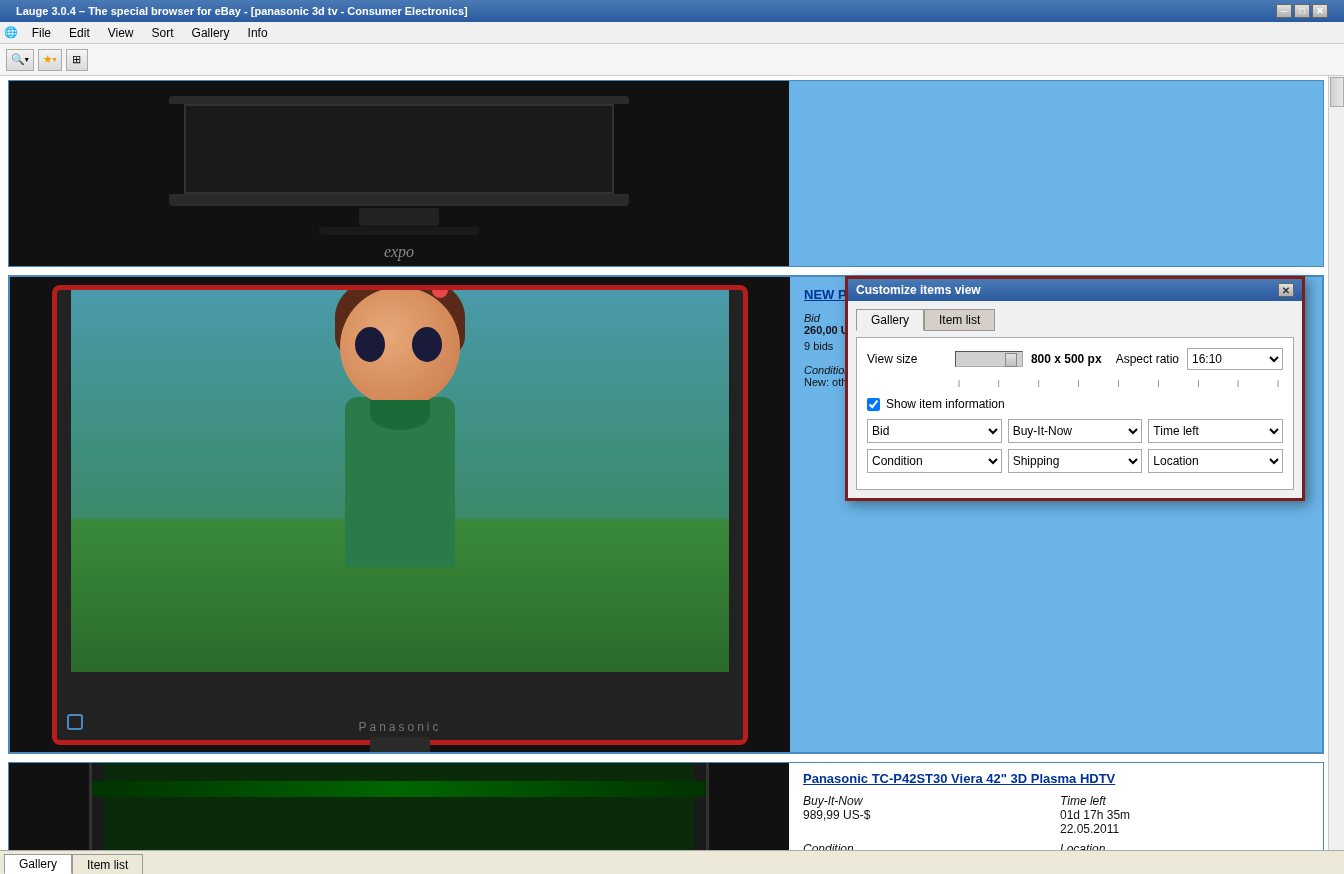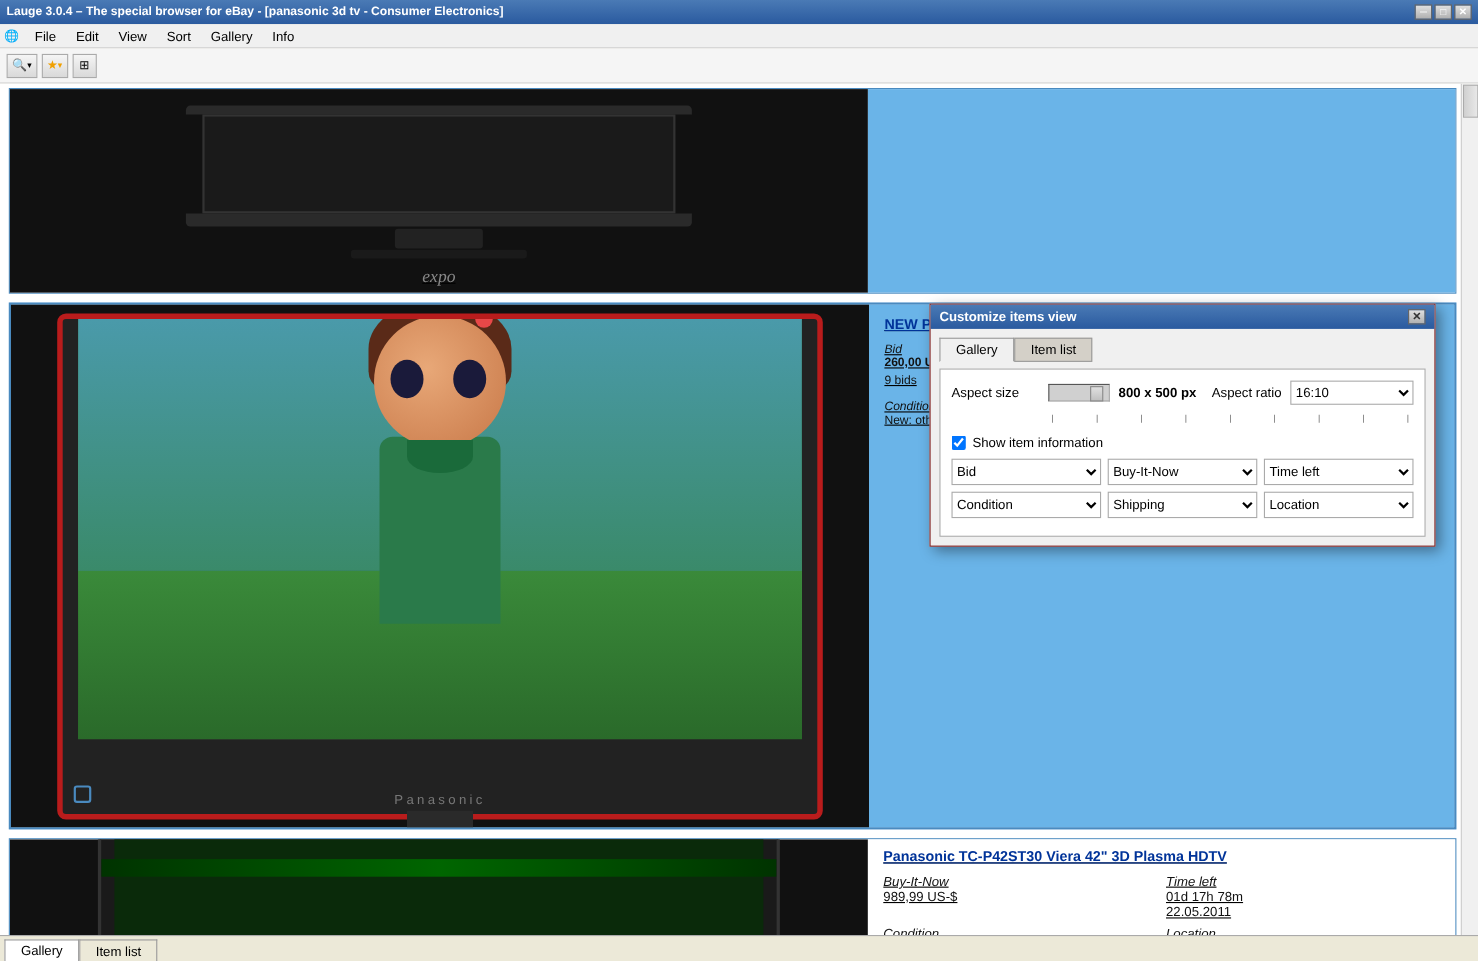--- a/index.html
+++ b/index.html
@@ -2,21 +2,21 @@
 <html><head>
   <meta charset="utf-8">
   <style>
     * { margin: 0; padding: 0; box-sizing: border-box; }
     body { font-family: 'Segoe UI', Tahoma, Arial, sans-serif; font-size: 12px; background: #ece9d8; overflow: hidden; width: 1344px; height: 874px; }
 
     
     .title-bar {
       background: linear-gradient(to bottom, #4a7ab5, #2a5a9f);
       color: white;
-      padding: 3px 6px;
+      padding: 3px 16px;
       display: flex;
       align-items: center;
       justify-content: space-between;
       height: 22px;
       font-size: 11px;
       font-weight: bold;
     }
     .title-bar-controls { display: flex; gap: 2px; }
     .title-btn {
       width: 16px; height: 14px;
@@ -98,21 +98,20 @@
       background: linear-gradient(to right, #d0d0d0, #e8e8e8);
       border: 1px solid #aaa;
       margin: 1px;
     }
 
     
     .gallery-items {
       flex: 1;
       overflow: hidden;
       position: relative;
-      text-decoration: underline;
     }
 
     
     .item-card {
       display: flex;
       border: 1px solid #4a8abf;
       margin: 8px 20px 8px 8px;
       background: white;
       position: relative;
     }
@@ -205,21 +204,21 @@
       top: 0; left: 0; right: 0; bottom: 0;
       z-index: 100;
       pointer-events: none;
     }
     .modal-dialog {
       position: absolute;
       top: 200px;
       left: 845px;
       width: 460px;
       background: #f0f0f0;
-      border: 1px solid #7f1d1d;
+      border: 3px solid #7f1d1d;
       box-shadow: 4px 4px 12px rgba(0,0,0,0.4);
       pointer-events: all;
     }
     .modal-title-bar {
       background: linear-gradient(to bottom, #4a7ab5, #2a5a9f);
       color: white;
       padding: 4px 8px;
       display: flex;
       align-items: center;
       justify-content: space-between;
@@ -277,21 +276,21 @@
     .slider-thumb {
       width: 12px;
       height: 14px;
       background: linear-gradient(to bottom, #e0e0e0, #c0c0c0);
       border: 1px solid #888;
       position: absolute;
       right: 5px;
       top: 1px;
     }
     .aspect-select {
-      width: 112px;
+      width: 96px;
       height: 22px;
       font-size: 12px;
       border: 1px solid #aaa;
       background: white;
     }
     .checkbox-row {
       display: flex;
       align-items: center;
       gap: 6px;
       margin-bottom: 8px;
@@ -442,21 +441,21 @@
       </div>
       <div class="item-info white-bg" style="background:white; padding:8px 14px;">
         <div class="item-title" style="color:#003399; font-weight:bold; font-size:13px; margin-bottom:8px;">Panasonic TC-P42ST30 Viera 42" 3D Plasma HDTV</div>
         <div style="display:grid; grid-template-columns:1fr 1fr; gap:2px 8px;">
           <div>
             <div class="info-label" style="font-style:italic;">Buy-It-Now</div>
             <div class="info-value">989,99 US-$</div>
           </div>
           <div>
             <div class="info-label" style="font-style:italic;">Time left</div>
-            <div class="info-value">01d 17h 78m</div>
+            <div class="info-value">01d 17h 35m</div>
             <div class="info-value">22.05.2011</div>
           </div>
         </div>
         <div style="display:grid; grid-template-columns:1fr 1fr; gap:2px 8px; margin-top:6px;">
           <div>
             <div class="info-label" style="font-style:italic;">Condition</div>
 
           </div>
           <div>
             <div class="info-label" style="font-style:italic;">Location</div>
@@ -477,21 +476,21 @@
       <div class="modal-body">
 
         <div class="modal-tabs">
           <div class="modal-tab active">Gallery</div>
           <div class="modal-tab">Item list</div>
         </div>
 
         <div class="modal-tab-content">
 
           <div class="modal-row">
-            <span class="modal-label">Aspect size</span>
+            <span class="modal-label">View size</span>
             <div class="size-slider">
               <div class="slider-thumb"></div>
             </div>
             <span class="modal-value">800 x 500 px</span>
             <span style="font-size:12px; margin-left:6px;">Aspect ratio</span>
             <select class="aspect-select">
               <option>16:10</option>
               <option>4:3</option>
               <option>Free</option>
             </select>

